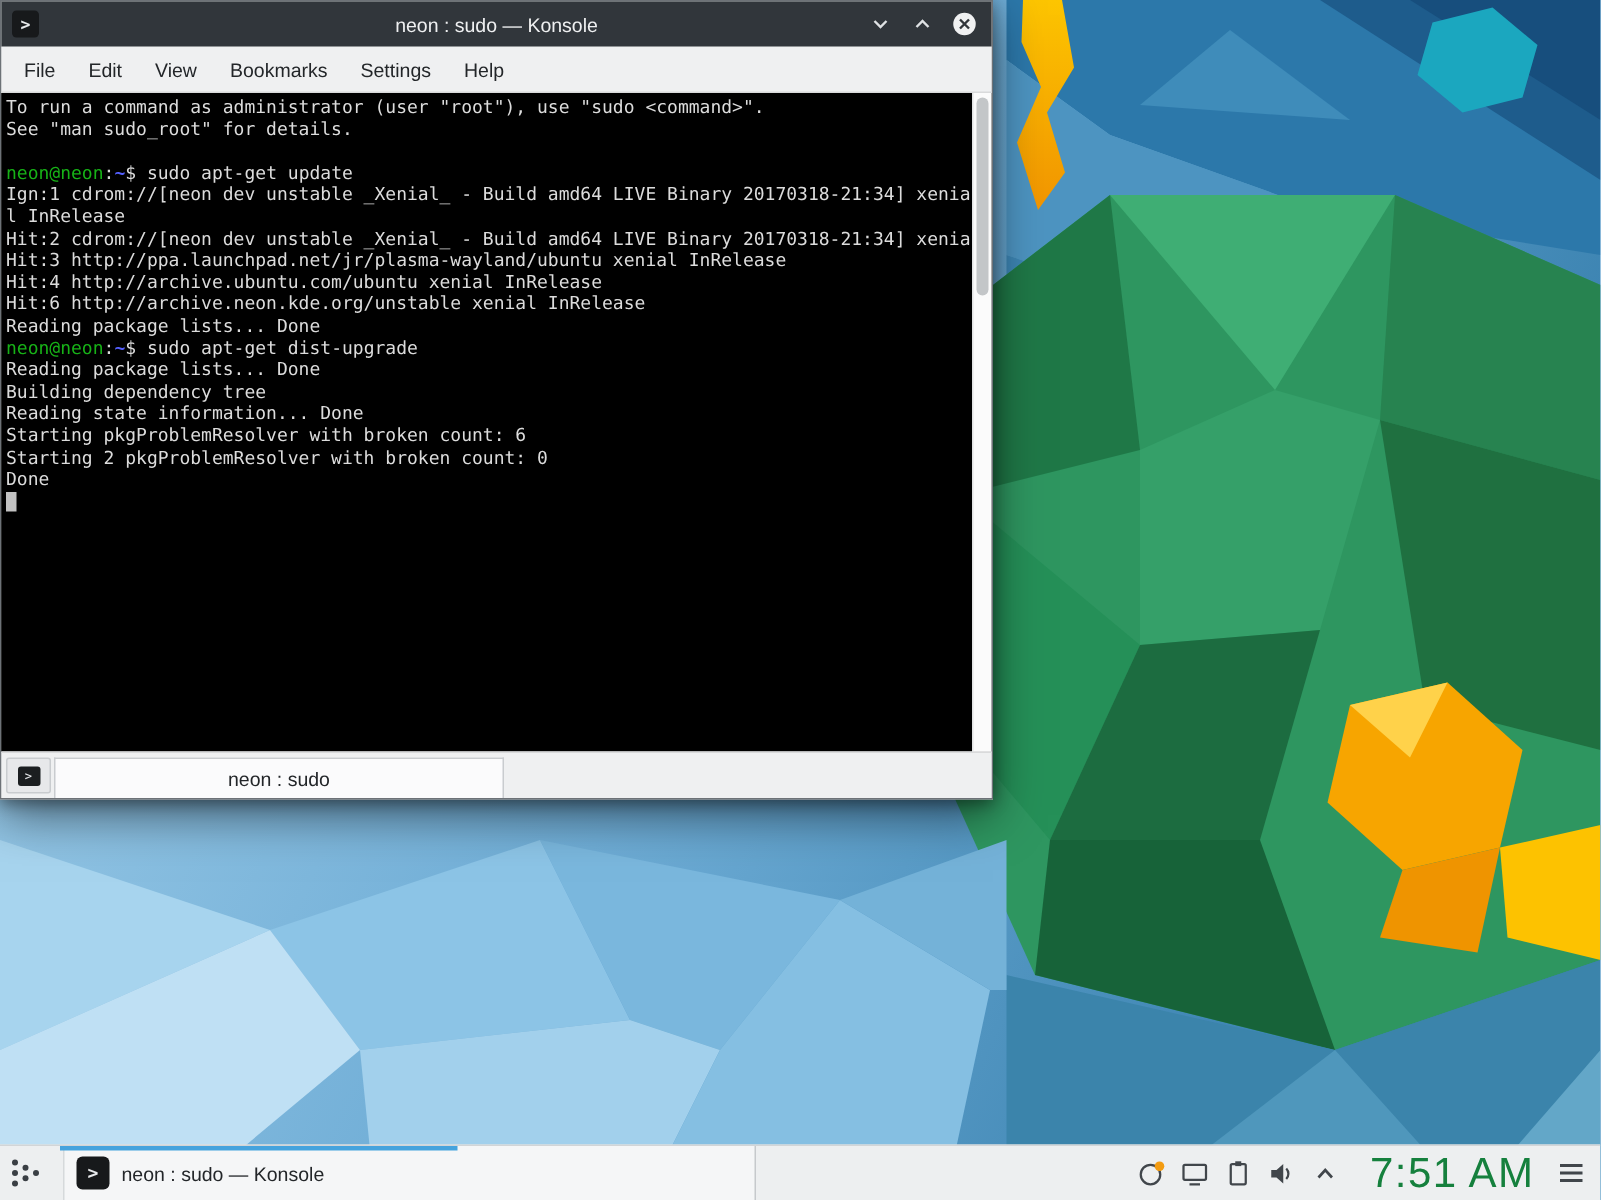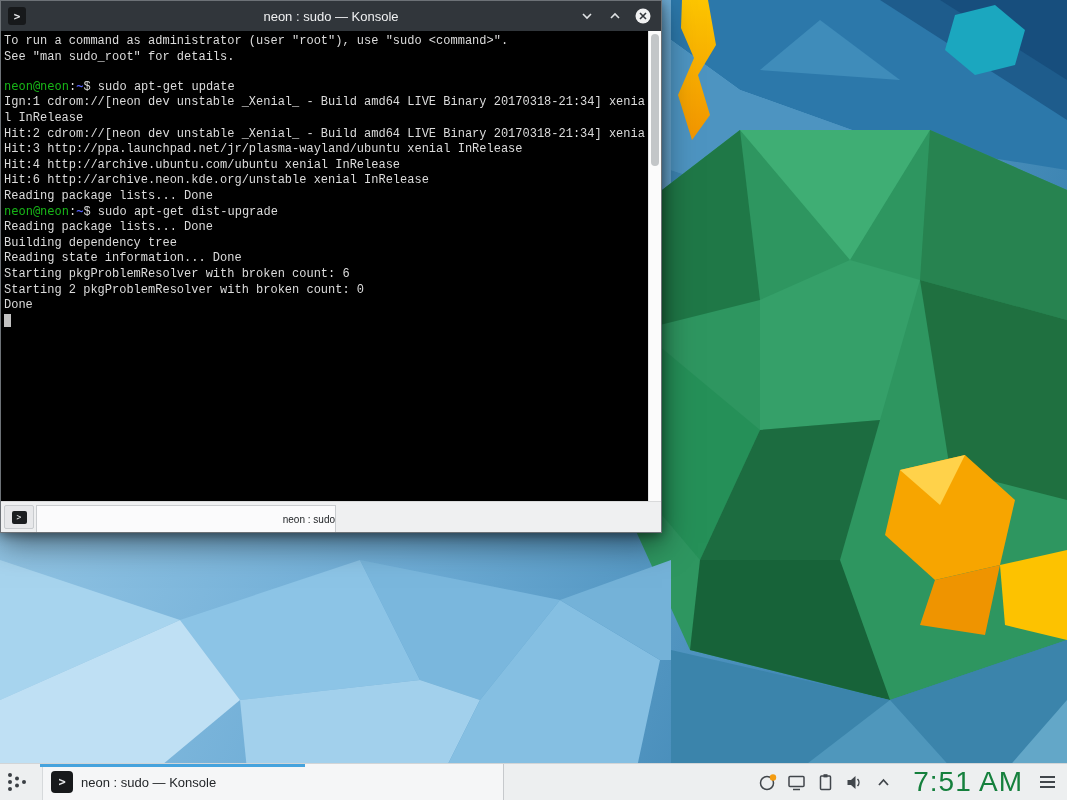--- a/index.html
+++ b/index.html
@@ -20,34 +20,34 @@
   .win-controls { margin-left:auto; display:flex; align-items:center; gap:10px; padding-right:9px; z-index:2; }
   .win-btn { width:18px; height:18px; display:flex; align-items:center; justify-content:center; cursor:pointer; }
 
   .menubar { height:31px; background:#eff0f1; border-bottom:1px solid #d9dadb; display:flex; align-items:center; padding-left:4px; flex:0 0 31px; }
   .menu-item { font-size:13px; color:#232629; padding:5px 11px; cursor:default; }
 
   .term-wrap { flex:1 1 auto; display:flex; background:#000; min-height:0; }
   .term-out { flex:1 1 auto; background:#000; padding:2px 0 0 3px; overflow:hidden;
               font-family:"DejaVu Sans Mono", monospace; font-size:12px; }
   .term-line { white-space:pre; line-height:14.6px; min-height:14.6px; }
-  .seg-fg     { color:#dcdcdc;font-family:Liberation Mono, monospace; }
+  .seg-fg     { color:#dcdcdc; }
   .seg-green  { color:#17b217; font-weight:normal; }
   .seg-blue   { color:#5560ff; font-weight:bold; }
   .seg-cursor { background:#c2c2c2; display:inline-block; width:7px; height:13px; vertical-align:text-bottom; }
   .term-scroll { flex:0 0 13px; background:#fbfbfb; border-left:1px solid #e2e3e4; position:relative; }
   .term-thumb { position:absolute; left:2px; right:2px; top:3px; height:132px; background:#c3c6c8; border-radius:4px; }
 
   .tabbar { flex:0 0 31px; background:#eff0f1; border-top:1px solid #d9dadb; display:flex; align-items:stretch; }
   .newtab-btn { width:30px; margin:3px 0 3px 3px; border:1px solid #c9cccf; background:#e7e8ea; border-radius:2px;
                 display:flex; align-items:center; justify-content:center; cursor:pointer; }
   .mini-term-icon { width:15px; height:13px; background:#1b1e20; border-radius:2px; color:#e8eaec;
                     font-family:"DejaVu Sans Mono", monospace; font-size:8px; line-height:13px; text-align:center; }
   .tab { width:300px; margin:3px 0 0 2px; background:#fbfbfc; border:1px solid #c9cccf; border-bottom:none;
-         display:flex; align-items:center; justify-content:flex-end; font-size:10px; color:#232629; cursor:pointer; }
+         display:flex; align-items:center; justify-content:center; font-size:13px; color:#232629; cursor:pointer; }
 
   
   .panel { position:absolute; left:0; bottom:0; width:1067px; height:37px; background:#edeff0;
            border-top:1px solid #d2d5d7; display:flex; align-items:center; z-index:5; }
   .panel-indicator { position:absolute; left:40px; top:0; width:265px; height:3px; background:#45a3dd; }
   .launcher { width:34px; height:37px; display:flex; align-items:center; justify-content:center; cursor:pointer; }
   .taskbtn { margin-left:8px; width:462px; height:37px; background:rgba(255,255,255,.45);
              border-left:1px solid #d6d9db; border-right:1px solid #c6c9cc;
              display:flex; align-items:center; gap:8px; padding-left:8px; font-size:13px; color:#232629; cursor:pointer; }
   .task-icon { width:22px; height:22px; background:#17191b; border-radius:4px; color:#e8eaec;
@@ -135,20 +135,28 @@
         </span>
         <span class="win-btn">
           <svg width="18" height="18" viewBox="0 0 18 18">
             <circle cx="9" cy="9" r="7.5" fill="#f0f1f2"></circle>
             <path d="M6 6 L12 12 M12 6 L6 12" stroke="#31363b" stroke-width="1.6"></path>
           </svg>
         </span>
       </div>
     </div>
 
+    <div class="menubar">
+      <span class="menu-item">File</span>
+      <span class="menu-item">Edit</span>
+      <span class="menu-item">View</span>
+      <span class="menu-item">Bookmarks</span>
+      <span class="menu-item">Settings</span>
+      <span class="menu-item">Help</span>
+    </div>
 
     <div class="term-wrap">
       <div class="term-out">
           <div class="term-line"><span class="seg-fg">To run a command as administrator (user "root"), use "sudo &lt;command&gt;".</span></div>
           <div class="term-line"><span class="seg-fg">See "man sudo_root" for details.</span></div>
           <div class="term-line">&nbsp;</div>
           <div class="term-line"><span class="seg-green">neon@neon</span><span class="seg-fg">:</span><span class="seg-blue">~</span><span class="seg-fg">$ sudo apt-get update</span></div>
           <div class="term-line"><span class="seg-fg">Ign:1 cdrom://[neon dev unstable _Xenial_ - Build amd64 LIVE Binary 20170318-21:34] xenia</span></div>
           <div class="term-line"><span class="seg-fg">l InRelease</span></div>
           <div class="term-line"><span class="seg-fg">Hit:2 cdrom://[neon dev unstable _Xenial_ - Build amd64 LIVE Binary 20170318-21:34] xenia</span></div>

